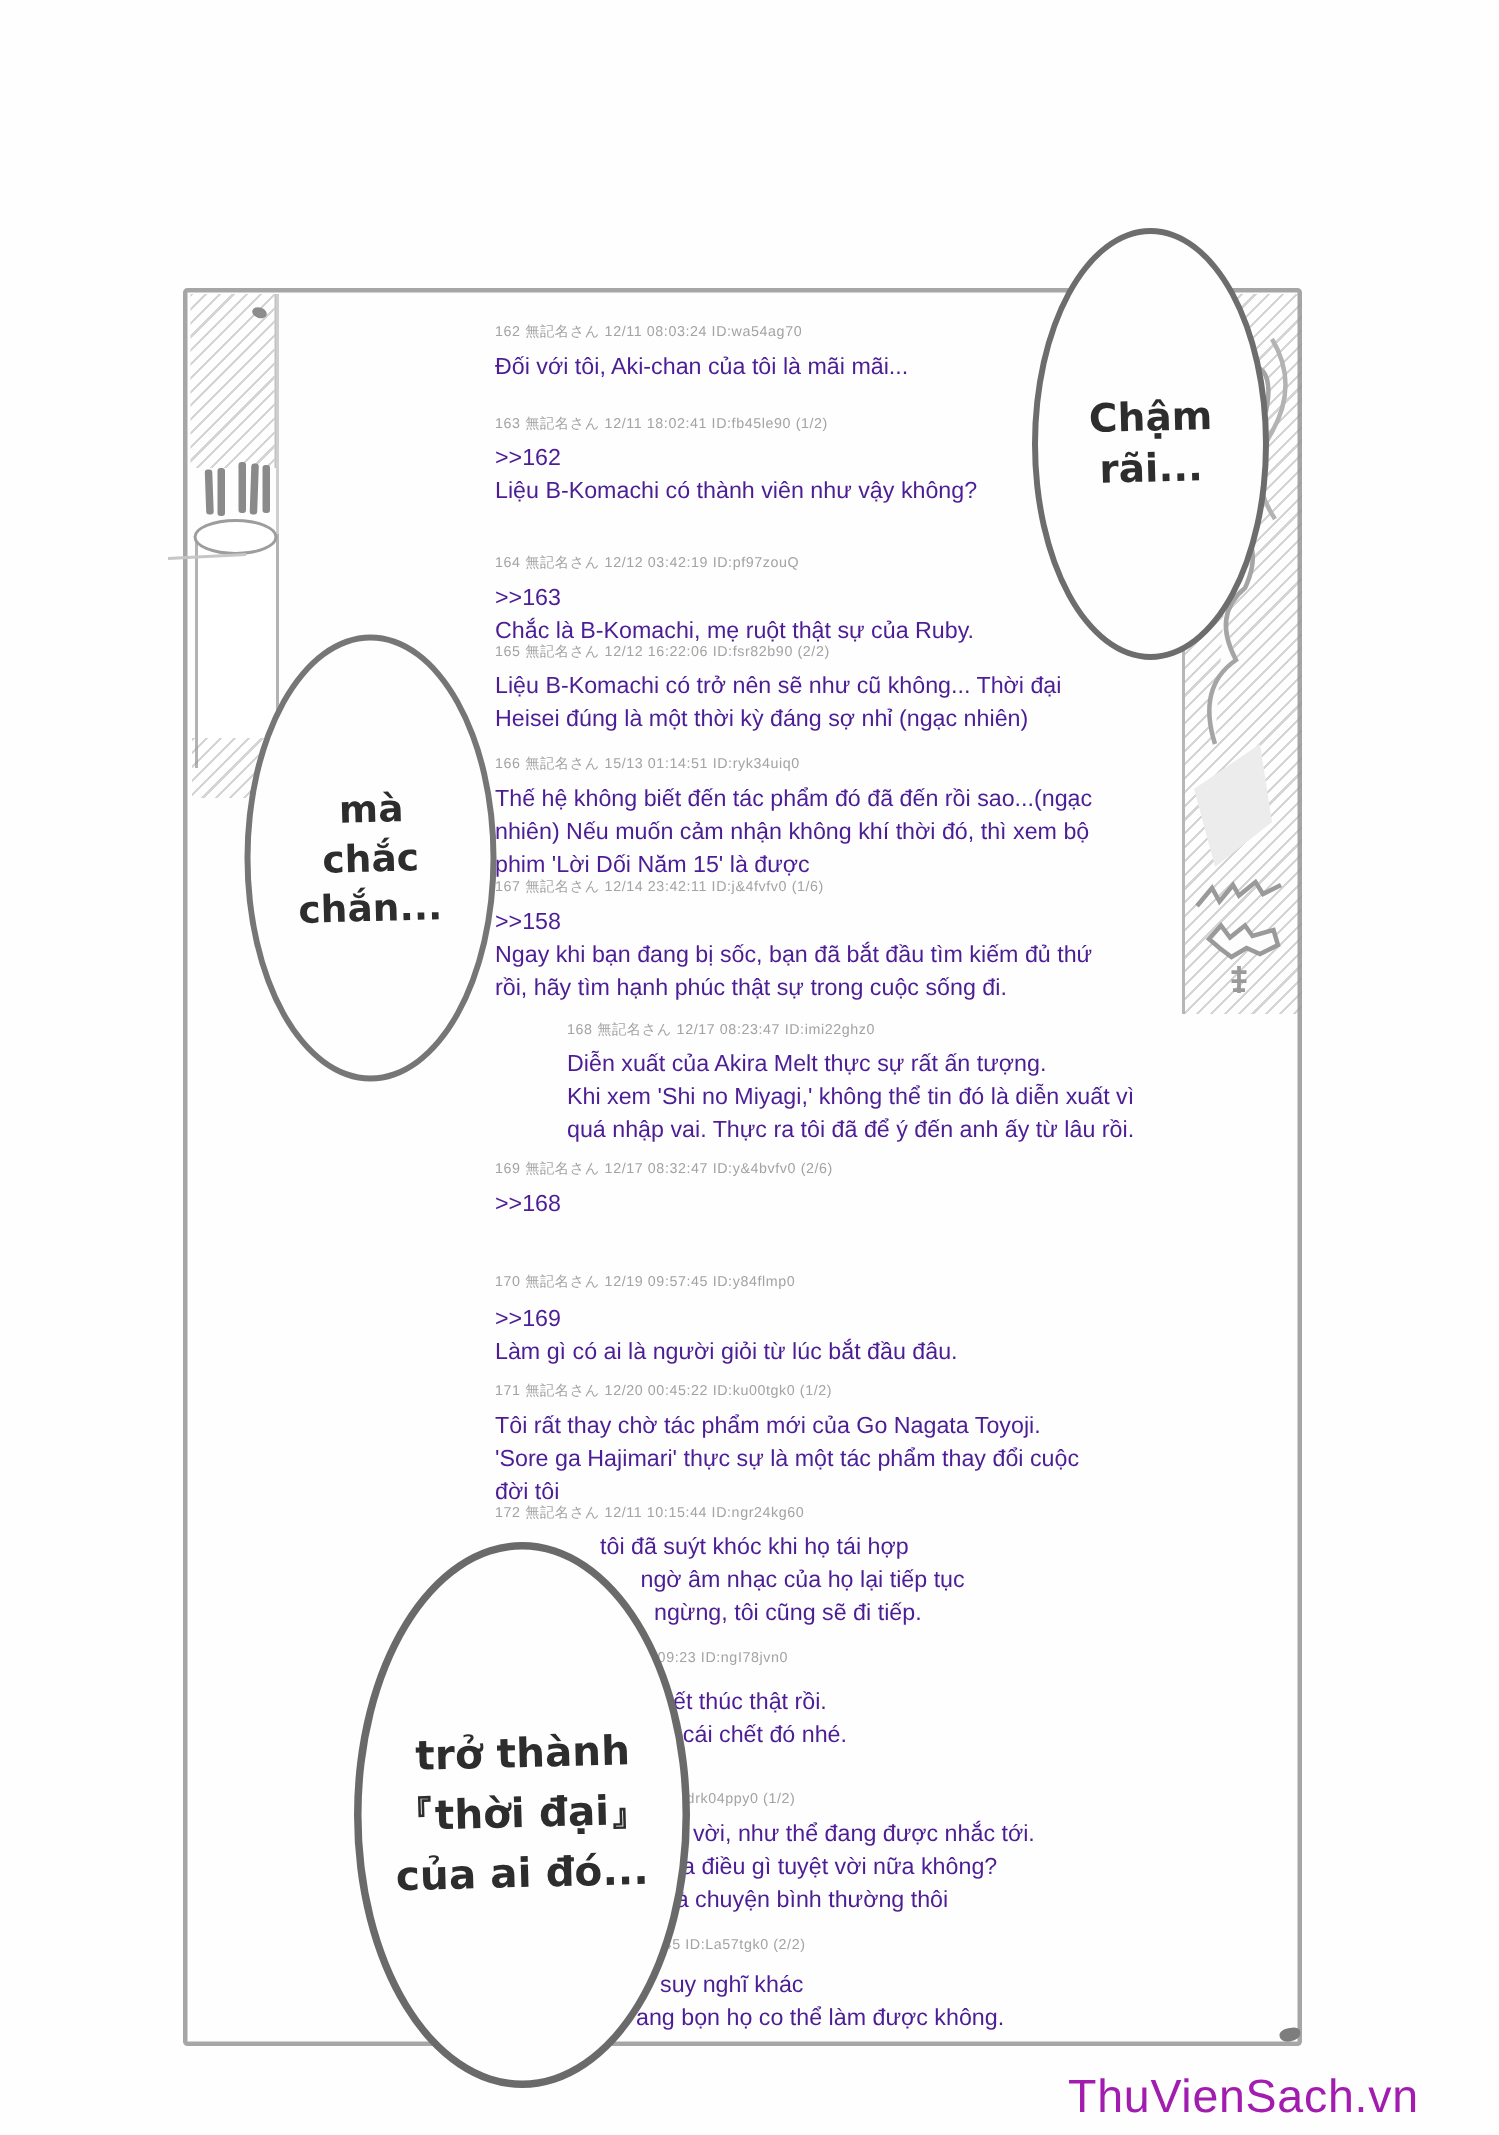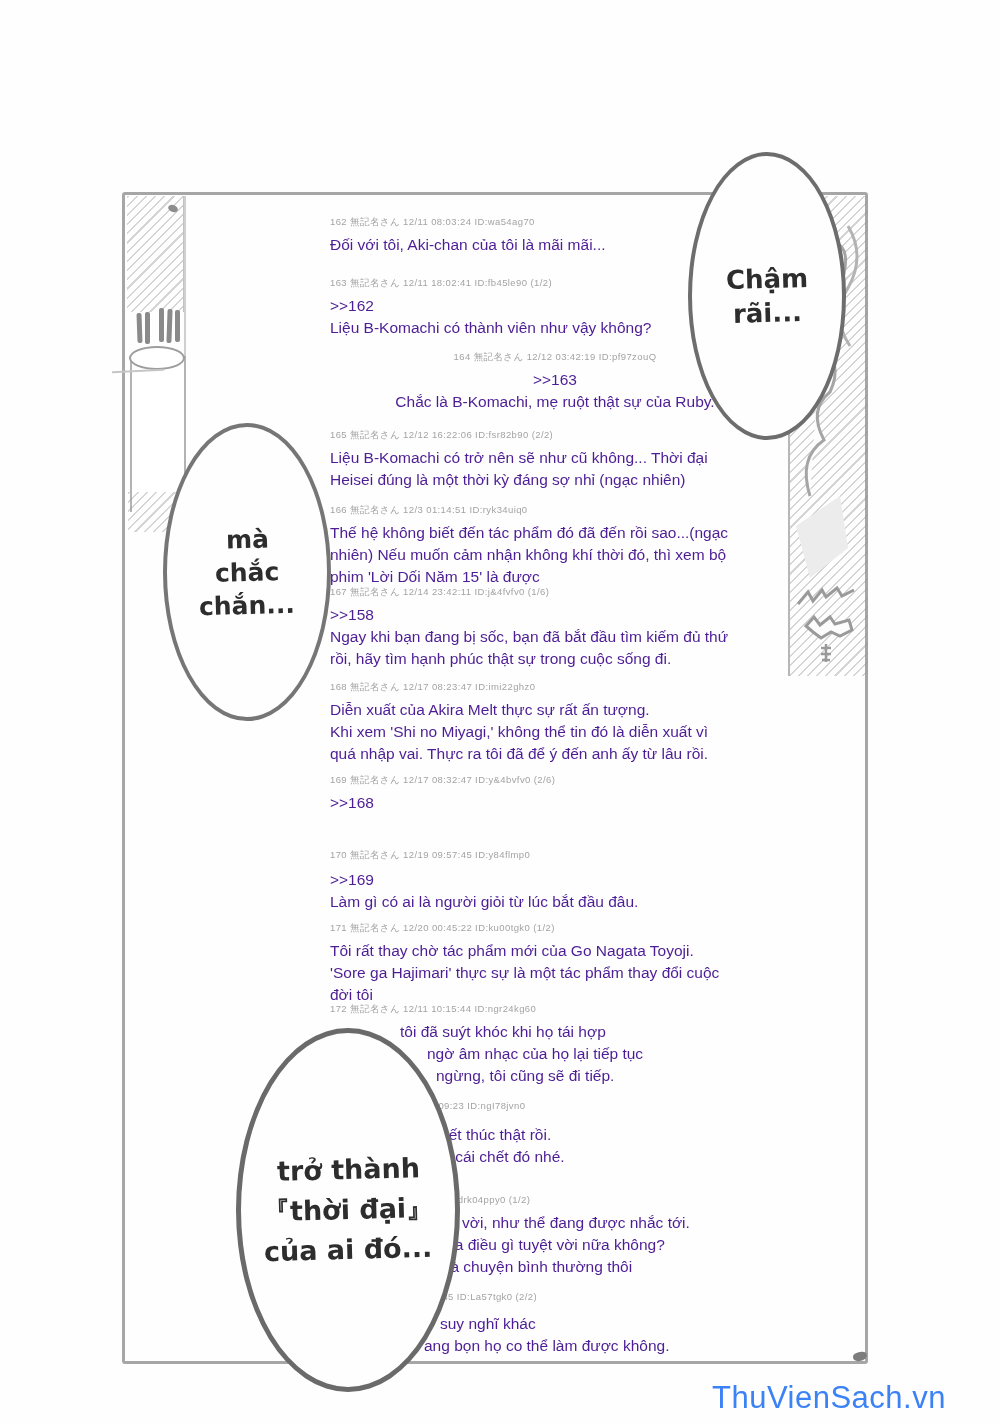--- a/index.html
+++ b/index.html
@@ -55,21 +55,21 @@
   .hand{
     font-family:"DejaVu Sans", sans-serif;font-weight:700;color:#2d2d2d;
     transform:rotate(-1.5deg);
   }
   .bubble-slow .hand{font-size:26px;line-height:34px;}
   .bubble-surely .hand{font-size:25px;line-height:33px;}
   .bubble-era .hand{font-size:27px;line-height:40px;}
 
   
   .watermark{
-    left:712px;top:1380px;font-size:31px;color:#3b82f6;letter-spacing:.5px;
+    left:712px;top:1380px;font-size:31px;color:#a21caf;letter-spacing:.5px;
     font-family:"Liberation Sans", sans-serif;font-weight:400;
   }
 </style>
 </head>
 <body>
 
 <div class="abs panel-border"></div>
 <div class="abs corner-blob"></div>
 
 <div class="abs left-strip hatch"></div>
@@ -101,47 +101,47 @@
   <div class="post-header">162 無記名さん 12/11 08:03:24 ID:wa54ag70</div>
   <div class="post-line">Đối với tôi, Aki-chan của tôi là mãi mãi...</div>
 </div>
 
 <div class="post" style="top:277px;">
   <div class="post-header">163 無記名さん 12/11 18:02:41 ID:fb45le90 (1/2)</div>
   <div class="post-line">&gt;&gt;162</div>
   <div class="post-line">Liệu B-Komachi có thành viên như vậy không?</div>
 </div>
 
-<div class="post" style="top:351px;text-align:center;">
+<div class="post" style="top:370px;">
   <div class="post-header">164 無記名さん 12/12 03:42:19 ID:pf97zouQ</div>
   <div class="post-line">&gt;&gt;163</div>
   <div class="post-line">Chắc là B-Komachi, mẹ ruột thật sự của Ruby.</div>
 </div>
 
 <div class="post" style="top:429px;">
   <div class="post-header">165 無記名さん 12/12 16:22:06 ID:fsr82b90 (2/2)</div>
   <div class="post-line">Liệu B-Komachi có trở nên sẽ như cũ không... Thời đại</div>
   <div class="post-line">Heisei đúng là một thời kỳ đáng sợ nhỉ (ngạc nhiên)</div>
 </div>
 
 <div class="post" style="top:504px;">
-  <div class="post-header">166 無記名さん 12/3 01:14:51 ID:ryk34uiq0</div>
+  <div class="post-header">166 無記名さん 15/13 01:14:51 ID:ryk34uiq0</div>
   <div class="post-line">Thế hệ không biết đến tác phẩm đó đã đến rồi sao...(ngạc</div>
   <div class="post-line">nhiên) Nếu muốn cảm nhận không khí thời đó, thì xem bộ</div>
   <div class="post-line">phim 'Lời Dối Năm 15' là được</div>
 </div>
 
 <div class="post" style="top:586px;">
   <div class="post-header">167 無記名さん 12/14 23:42:11 ID:j&amp;4fvfv0 (1/6)</div>
   <div class="post-line">&gt;&gt;158</div>
   <div class="post-line">Ngay khi bạn đang bị sốc, bạn đã bắt đầu tìm kiếm đủ thứ</div>
   <div class="post-line">rồi, hãy tìm hạnh phúc thật sự trong cuộc sống đi.</div>
 </div>
 
-<div class="post" style="top:681px;">
+<div class="post" style="top:681px;margin-left:48px;">
   <div class="post-header">168 無記名さん 12/17 08:23:47 ID:imi22ghz0</div>
   <div class="post-line">Diễn xuất của Akira Melt thực sự rất ấn tượng.</div>
   <div class="post-line">Khi xem 'Shi no Miyagi,' không thể tin đó là diễn xuất vì</div>
   <div class="post-line">quá nhập vai. Thực ra tôi đã để ý đến anh ấy từ lâu rồi.</div>
 </div>
 
 <div class="post" style="top:774px;">
   <div class="post-header">169 無記名さん 12/17 08:32:47 ID:y&amp;4bvfv0 (2/6)</div>
   <div class="post-line">&gt;&gt;168</div>
 </div>

